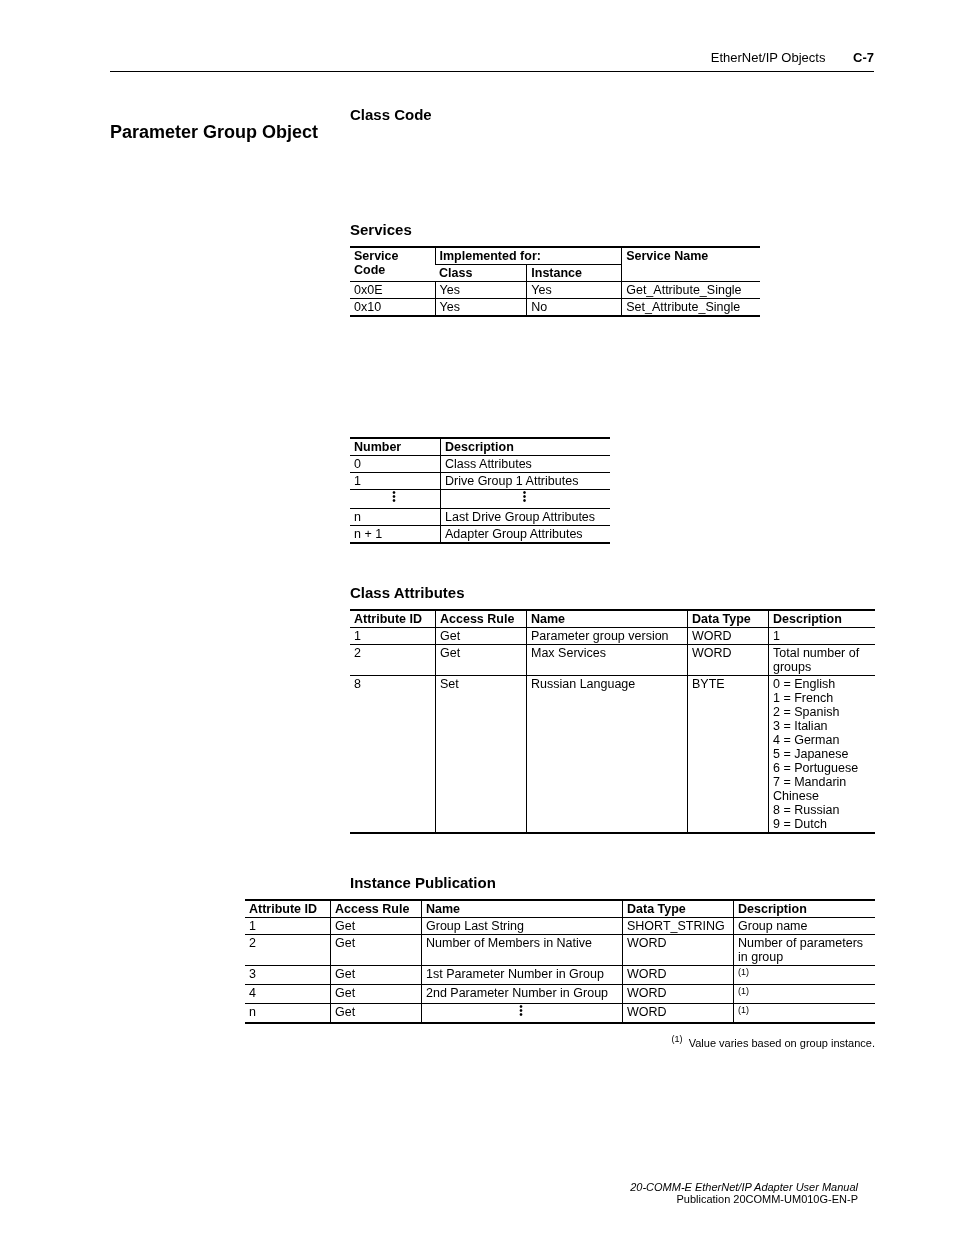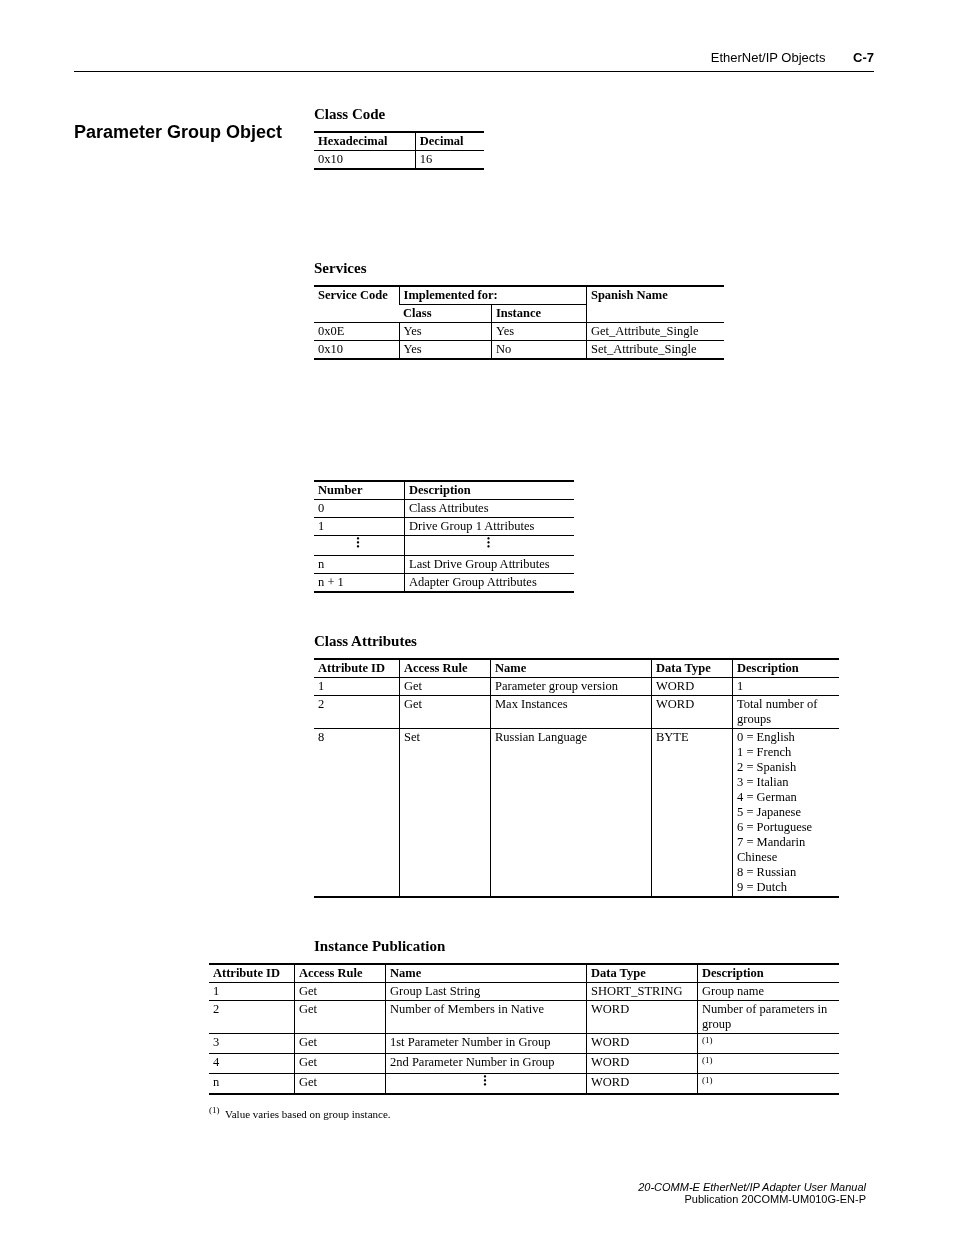--- a/index.html
+++ b/index.html
@@ -9,21 +9,21 @@
     height: 1235px;
     font-family: Arial, Helvetica, sans-serif;
     font-size: 13px;
     color: #000;
     position: relative;
     background: #fff;
   }
   .page {
     position: absolute;
     inset: 0;
-    padding: 50px 80px 40px 74px;
+    padding: 50px 80px 40px 110px;
     box-sizing: border-box;
   }
   .header {
     text-align: right;
     font-size: 13px;
     border-bottom: 1px solid #000;
     padding-bottom: 6px;
     margin-bottom: 34px;
   }
   .header .pg { font-weight: bold; margin-left: 24px; }
@@ -31,21 +31,20 @@
     display: flex;
     align-items: flex-start;
   }
   .leftcol {
     width: 240px;
     flex: 0 0 240px;
     margin-top: 16px;
   }
   .rightcol {
     flex: 1;
-    font-family: Liberation Serif, serif;
   }
   .section-title {
     font-weight: bold;
     font-size: 18px;
     margin: 0 0 4px 0;
   }
   .subhead {
     font-weight: bold;
     font-size: 15px;
     margin: 0 0 8px 0;
@@ -101,27 +100,28 @@
   .gap-md { height: 40px; }
   .gap-inst { height: 80px; }
 
   .vdots { display:inline-block; line-height:4px; font-size:10px; letter-spacing:0; }
   .vdots::before { content:"\2022\A\2022\A\2022"; white-space:pre; }
   .vdots-cell { text-align:center; }
 
   .footnote {
     font-size: 11px;
     margin-top: 10px;
+    text-align: right;
   }
   .footnote sup { font-size: 9px; }
   .sup-ref { font-size: 9px; vertical-align: super; }
 
   .footer {
     position: absolute;
-    right: 88px;
+    right: 96px;
     bottom: 30px;
     text-align: right;
     font-size: 11px;
   }
   .footer .line1 { font-style: italic; }
   .pre { white-space: pre-line; margin-top: 16px; }
 
   .instattr-wrap { margin-left: -105px; }
 </style>
 </head>
@@ -133,42 +133,30 @@
     <span class="pg">C-7</span>
   </div>
 
   <div class="columns">
     <div class="leftcol">
       <div class="section-title">Parameter Group Object</div>
     </div>
     <div class="rightcol">
 
       <div class="subhead">Class Code</div>
-      <table class="tbl-classcode">
-        <tbody>
-            <tr>
-          <th>Hexadecimal</th>
-          <th>Decimal</th>
-        </tr>
-        <tr>
-          <td>0x10</td>
-          <td>16</td>
-        </tr>
-      </tbody>
-        </table>
 
       <div class="gap-lg"></div>
 
       <div class="subhead">Services</div>
       <table class="tbl-services">
         <thead>
           <tr>
             <th rowspan="2" style="width:80px">Service Code</th>
             <th colspan="2">Implemented for:</th>
-            <th rowspan="2" style="width:130px">Spanish Name</th>
+            <th rowspan="2" style="width:130px">Service Name</th>
           </tr>
           <tr>
             <th style="width:90px">Class</th>
             <th style="width:90px">Instance</th>
           </tr>
         </thead>
         <tbody id="services-body">
             <tr>
               <td>0x0E</td>
               <td>Yes</td>
@@ -235,21 +223,21 @@
             <tr>
               <td>1</td>
               <td>Get</td>
               <td>Parameter group version</td>
               <td>WORD</td>
               <td>1</td>
             </tr>
             <tr>
               <td>2</td>
               <td>Get</td>
-              <td>Max Instances</td>
+              <td>Max Services</td>
               <td>WORD</td>
               <td>Total number of groups</td>
             </tr>
             <tr>
               <td>8</td>
               <td>Set</td>
               <td>Russian Language</td>
               <td>BYTE</td>
               <td class="pre">0 = English
 1 = French

